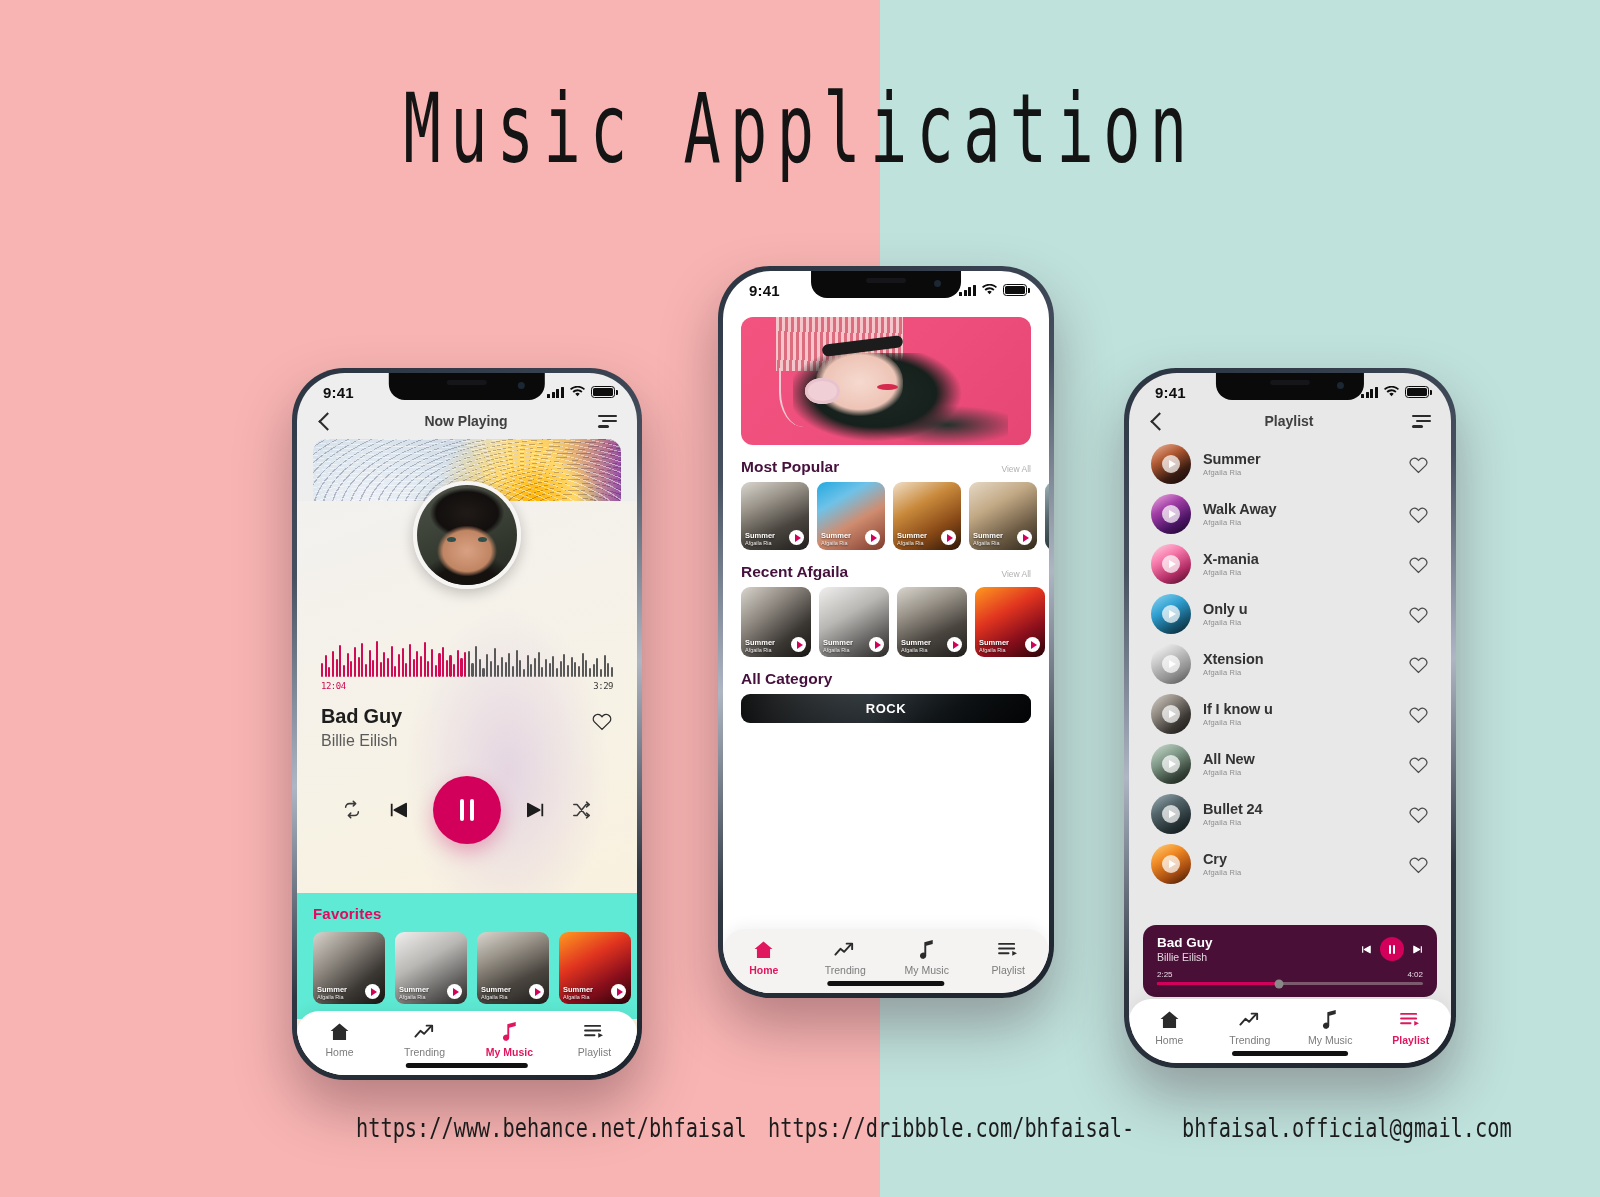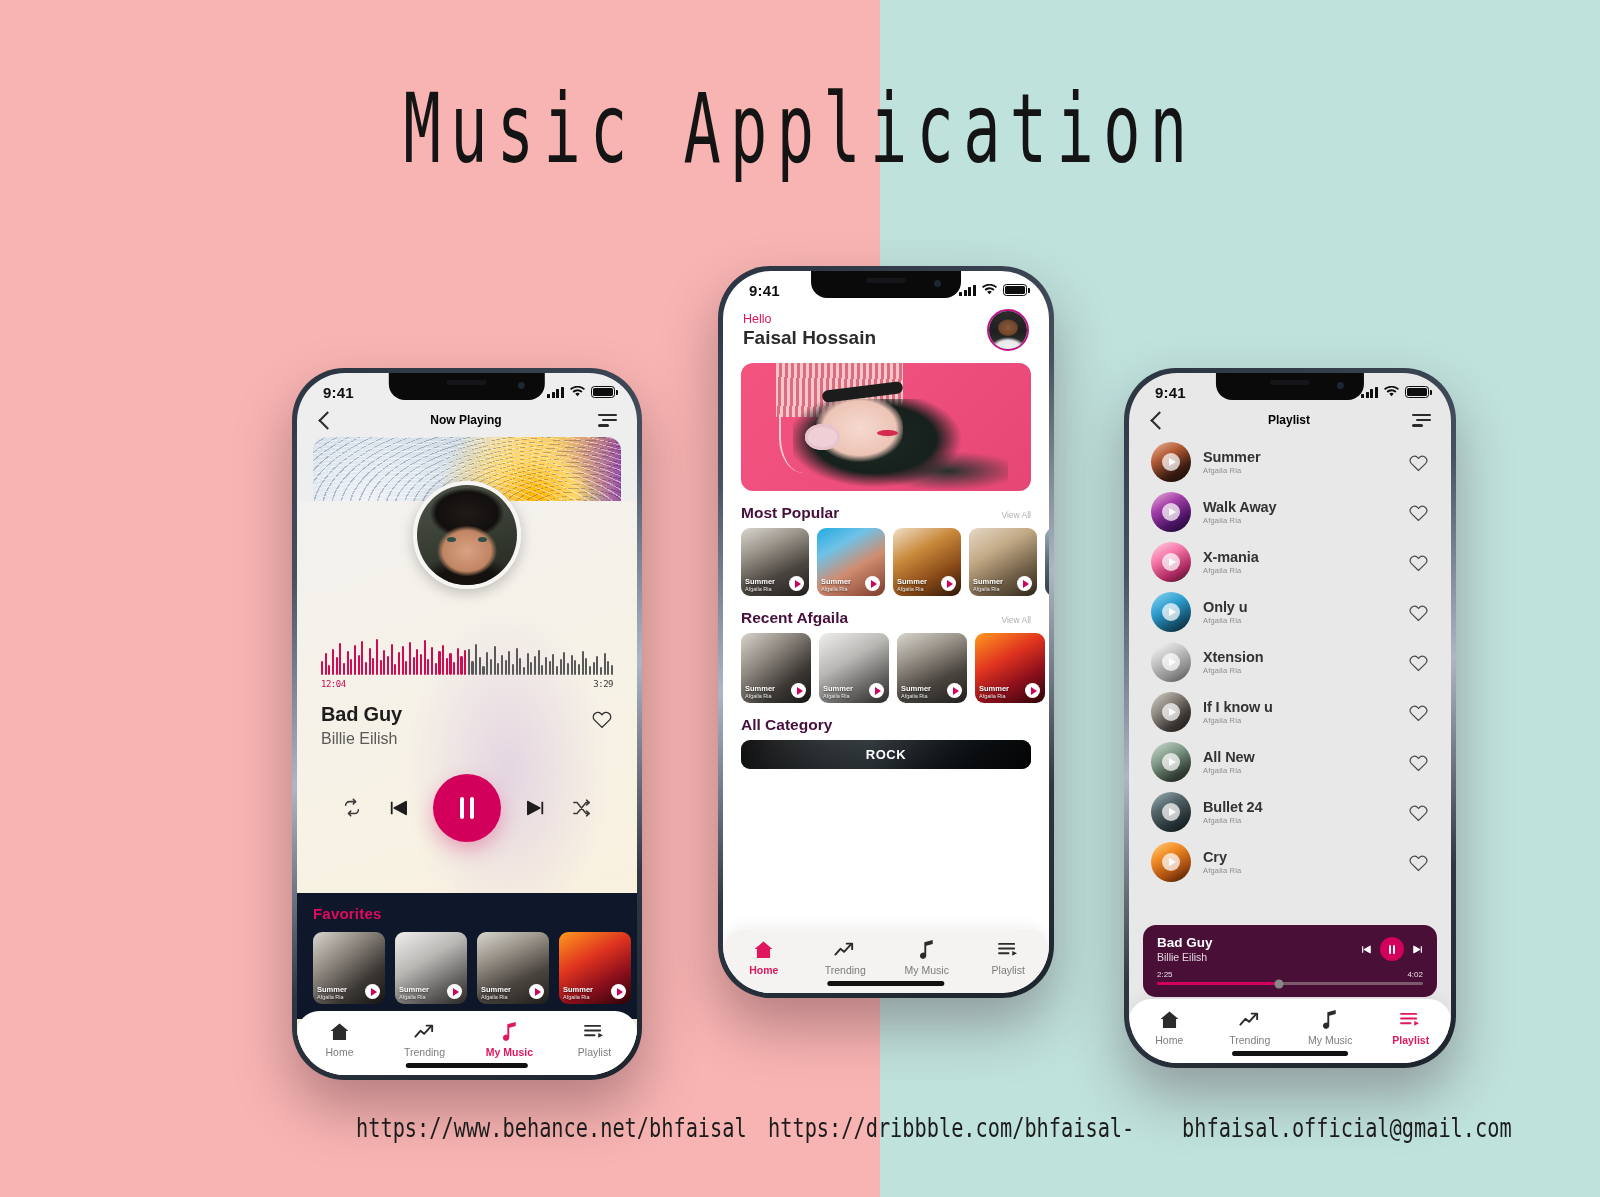--- a/index.html
+++ b/index.html
@@ -58,21 +58,21 @@
   .bars i { display:block; width: 3px; background: #0e0e0e; border-radius: .6px; }
   .bars i:nth-child(1){height:4px}.bars i:nth-child(2){height:6px}
   .bars i:nth-child(3){height:8.5px}.bars i:nth-child(4){height:11px}
   .batt { width: 24px; height: 12px; border: 1.6px solid #0e0e0e; border-radius: 3.4px; padding: 1.3px; position: relative; }
   .batt::after { content:''; position:absolute; right:-3.6px; top:3.3px; width:2px; height:4.6px; background:#0e0e0e; border-radius:0 1px 1px 0; }
   .batt b { display:block; height:100%; width:100%; background:#0e0e0e; border-radius:1.6px; }
 
   .homebar { position:absolute; bottom: 7px; left: 50%; transform: translateX(-50%); width: 36%; height: 5px; background: #111; border-radius: 3px; z-index: 35; }
 
   .appbar { display:flex; align-items:center; justify-content:space-between; padding: 6px 20px 10px; }
-  .appbar-title { font-size: 12px; font-weight: 600; color: #000000; }
+  .appbar-title { font-size: 14px; font-weight: 600; color: #404040; }
   .chev { width: 13px; height: 13px; border-left: 2.4px solid #2b2b2b; border-bottom: 2.4px solid #2b2b2b; transform: rotate(45deg); margin-left: 4px; }
   .menu-ic { width: 19px; height: 13px; display:flex; flex-direction:column; justify-content:space-between; }
   .menu-ic b { display:block; height: 2.2px; background: #2b2b2b; border-radius: 2px; }
   .menu-ic b:nth-child(1){width:100%} .menu-ic b:nth-child(2){width:78%; align-self:flex-end} .menu-ic b:nth-child(3){width:60%}
 
   
   #phone1 { left: 292px; top: 368px; width: 350px; height: 712px; }
   #phone1 .screen { background: #efeeee; }
   .art-wrap { position: relative; margin: 0 16px; height: 148px; border-radius: 14px; overflow:hidden; }
   .art-marble {
@@ -119,21 +119,21 @@
   .track-title { font-size: 20px; font-weight: 700; color: #1d1d1d; letter-spacing:-.2px; }
   .track-artist { font-size: 16px; color: #5a5a5a; margin-top: 4px; }
   .heart { width: 22px; height: 20px; position: relative; margin-top:6px; }
   .heart svg { width: 100%; height: 100%; }
 
   .controls { display:flex; align-items:center; justify-content:center; gap: 24px; margin-top: 26px; }
   .ctl { width: 22px; height: 22px; display:flex; align-items:center; justify-content:center; }
   .play-big { width: 68px; height: 68px; border-radius:50%; background:#d2005a; display:flex; align-items:center; justify-content:center; box-shadow: 0 8px 20px rgba(210,0,90,.3); }
   .play-big b { display:block; width:4px; height:22px; background:#fff; border-radius:2px; margin: 0 3px; }
 
-  .fav-sec { position:absolute; left:0; right:0; bottom: 56px; top: 520px; background:#0f172a; padding: 12px 0 0 16px; z-index: 14; }
+  .fav-sec { position:absolute; left:0; right:0; bottom: 56px; top: 520px; background:#5eead4; padding: 12px 0 0 16px; z-index: 14; }
   .fav-title { font-size: 15px; font-weight: 700; color: #e00a5e; letter-spacing:.2px; }
   .fav-row { display:flex; gap: 10px; margin-top: 10px; overflow:hidden; }
   .fav-card { position:relative; flex: 0 0 72px; height: 72px; border-radius: 9px; overflow:hidden; }
   .fav-meta { position:absolute; left:4px; bottom:4px; }
   .fav-name { font-size: 7.5px; font-weight: 700; color:#fff; text-shadow:0 1px 2px rgba(0,0,0,.6); }
   .fav-sub { font-size: 5.5px; color:#e8e8e8; text-shadow:0 1px 2px rgba(0,0,0,.6); }
   .mini-play { position:absolute; right:5px; bottom:5px; width:15px; height:15px; border-radius:50%; background:#fff; display:flex; align-items:center; justify-content:center; }
   .mini-play i { width:0;height:0;border-left:6px solid #d2005a;border-top:4px solid transparent;border-bottom:4px solid transparent;margin-left:2px; }
 
   .tabbar {
@@ -517,29 +517,20 @@
           </span>
         <svg width="15" height="12" viewBox="0 0 16 12">
             <path d="M8 10.6 10.4 7.9a3.4 3.4 0 0 0-4.8 0zM8 5.2c1.5 0 2.9.6 3.9 1.6l1.4-1.5A7.5 7.5 0 0 0 8 3.1c-2 0-3.9.8-5.3 2.2l1.4 1.5A5.5 5.5 0 0 1 8 5.2zM8 1.1c2.6 0 5 1 6.8 2.8L16 2.6A11.4 11.4 0 0 0 8 -.6C5 -.6 2.2.6 0 2.6l1.2 1.3A9.4 9.4 0 0 1 8 1.1z" fill="#0e0e0e"></path>
           </svg>
         <span class="batt">
             <b></b>
           </span>
       </span>
     </div>
 
-    <div class="greet-row">
-      <div>
-        <div class="greet-hello">Hello</div>
-        <div class="greet-name">Faisal Hossain</div>
-      </div>
-      <span class="av2">
-          <span class="f2"></span>
-        </span>
-    </div>
 
 
     <div class="hero">
       <span class="stripes"></span>
       <span class="hair"></span>
       <span class="skin"></span>
       <span class="lips"></span>
       <span class="band"></span>
       <span class="hp"></span>
       <span class="cord"></span>

